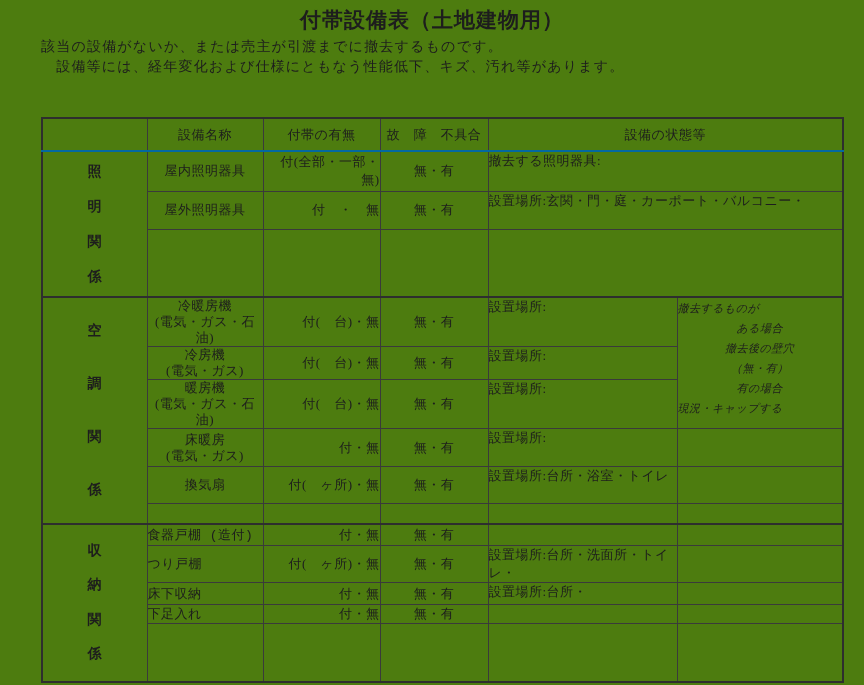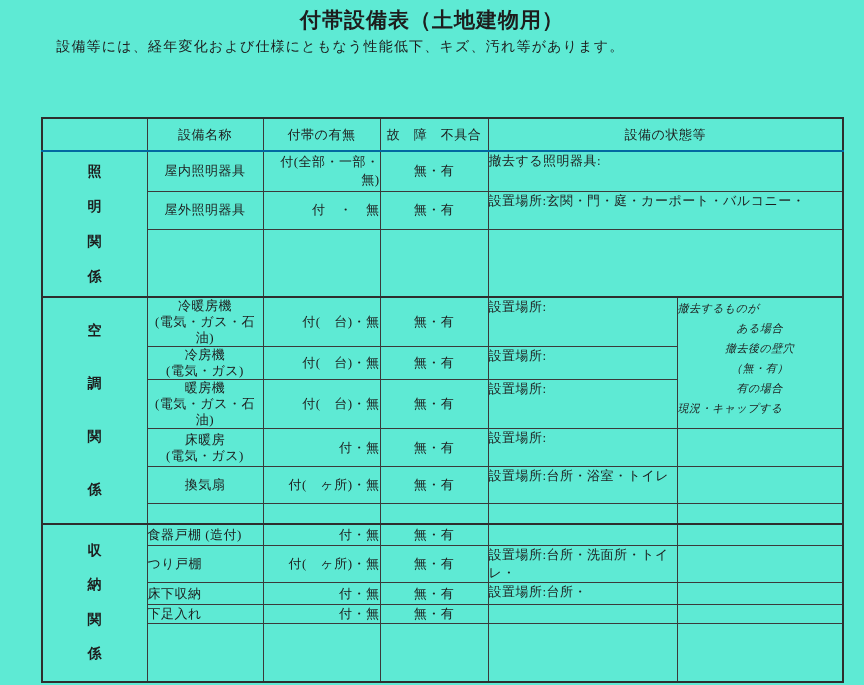--- a/index.html
+++ b/index.html
@@ -1,19 +1,19 @@
 <!DOCTYPE html>
 <html><head>
 <meta charset="utf-8">
 <style>
   html,body { margin:0; padding:0; background:#ffffff; }
   .page {
     position:relative;
     width:864px; height:685px;
-    background:#5eead4;
+    background:#4d7c0f;
     font-family:"Liberation Serif","DejaVu Serif",serif;
     color:#1d1d1d;
   }
   .title {
     position:absolute; top:6px; left:0; width:100%;
     text-align:center;
     font-size:21px; font-weight:bold; letter-spacing:1px;
     margin:0;
   }
   .intro {
@@ -34,21 +34,21 @@
   }
   tr.hdr th { border-bottom:2px solid #0369a1; text-align:center; }
   .thick { border-top:2px solid #2e2e2e !important; }
 
   .h33{height:33px}.h40{height:40px}.h38{height:38px}.h68{height:68px}
   .h44{height:44px}.h39{height:32px}.h37{height:37px}.h20{height:20px}
   .h22{height:22px}.h21{height:15px}.h58{height:58px}
 
   td.cen { text-align:center; }
   td.name2 { text-align:center; font-size:12px; line-height:16px; letter-spacing:0; }
-  td.name-left { text-align:left; padding-left:3px; font-size:12.5px; letter-spacing:0; }
+  td.name-left { text-align:left; padding-left:3px; font-size:12.5px; letter-spacing:0;font-family:Liberation Mono, monospace; }
   td.att { text-align:right; font-size:12.5px; letter-spacing:0; }
   td.cond { text-align:left; vertical-align:top; padding:1px 4px; font-size:13px; letter-spacing:0.3px; }
   td.note { vertical-align:top; padding:1px 3px; }
   .nl { line-height:20px; font-size:11px; text-align:center; letter-spacing:0.5px;font-style:italic; }
   .nl.left { text-align:left; }
 
   td.seccell { vertical-align:middle; }
   .vlabel {
     display:flex; flex-direction:column;
     justify-content:space-around; align-items:center;
@@ -57,20 +57,21 @@
   .vh140{height:140px}.vh212{height:212px}.vh138{height:138px}
 </style>
 </head>
 <body>
 
 <div class="page">
 
   <h1 class="title">付帯設備表（土地建物用）</h1>
 
   <div class="intro">
+    <div>該当の設備がないか、または売主が引渡までに撤去するものです。</div>
     <div>　設備等には、経年変化および仕様にともなう性能低下、キズ、汚れ等があります。</div>
   </div>
 
   <table class="equip">
     <colgroup>
       <col style="width:105px">
         <col style="width:116px">
         <col style="width:117px">
       <col style="width:108px">
         <col style="width:189px">

